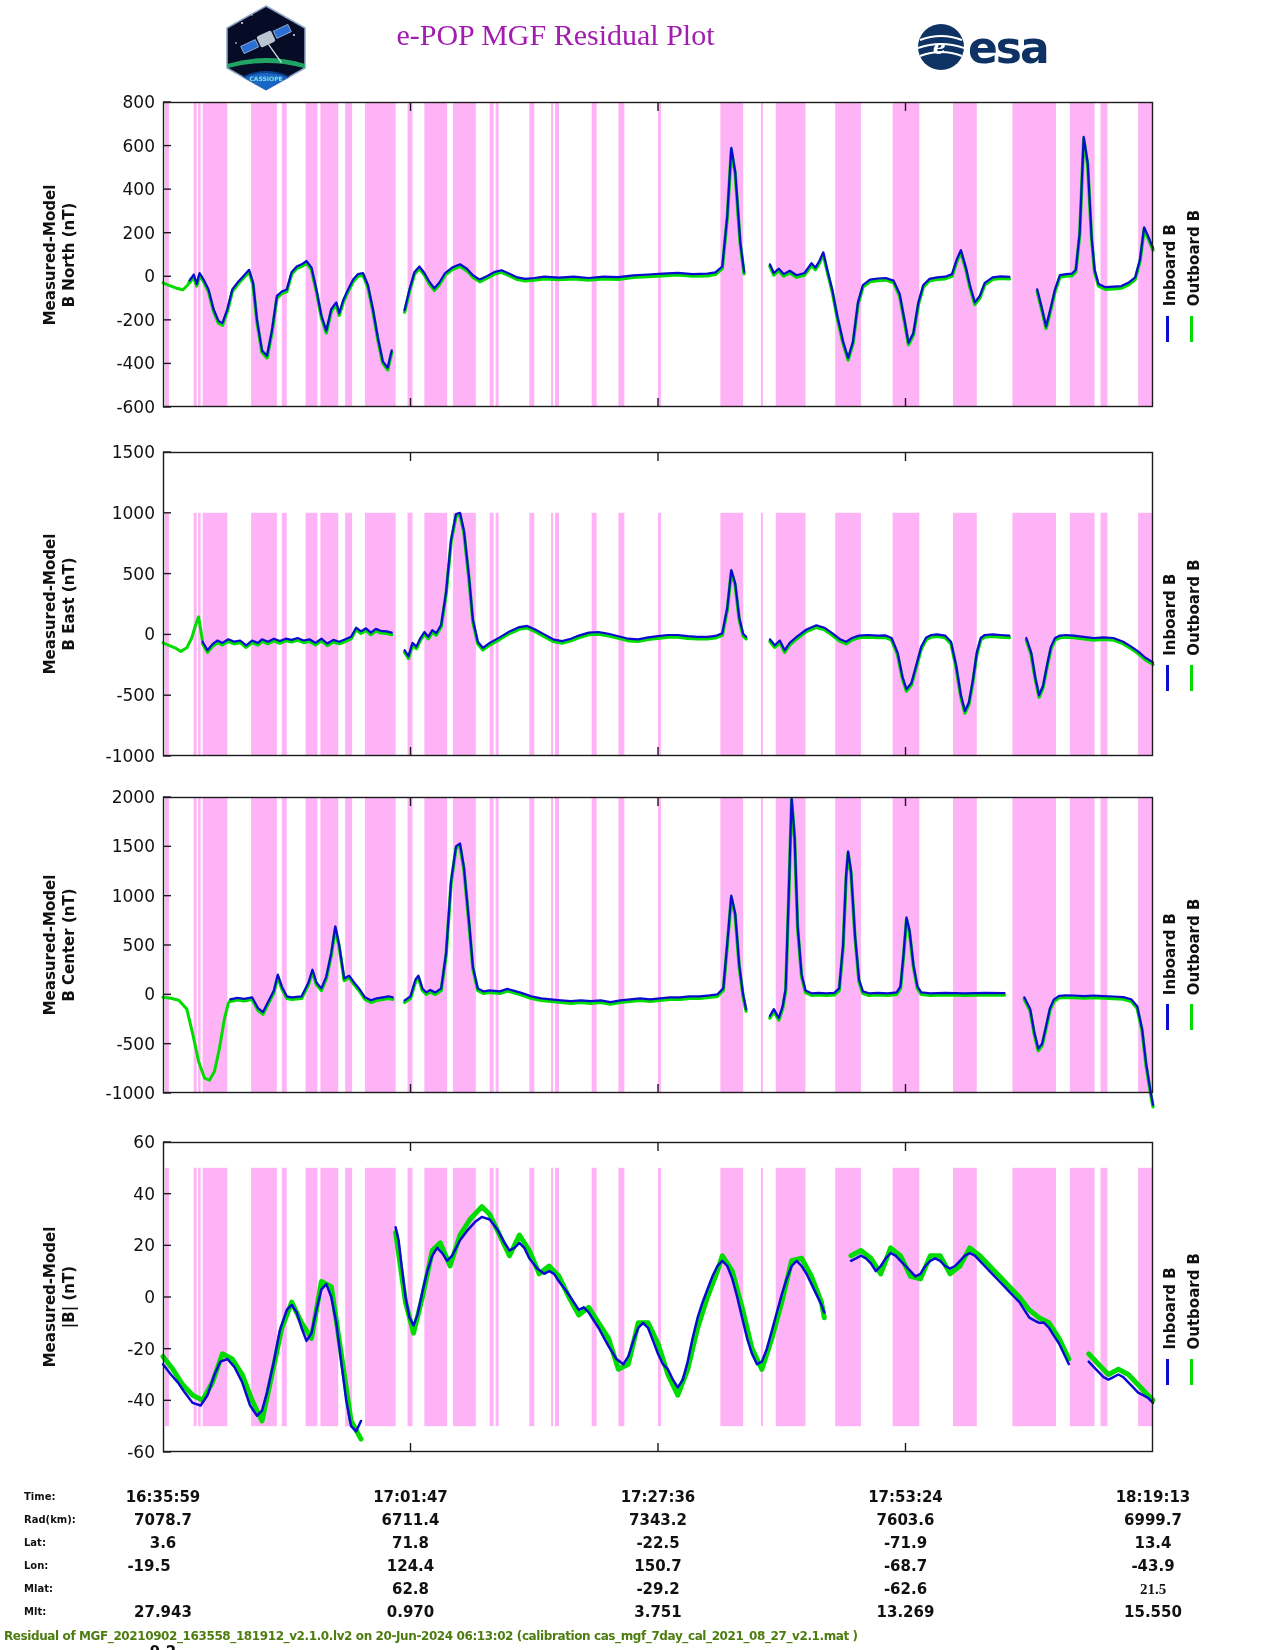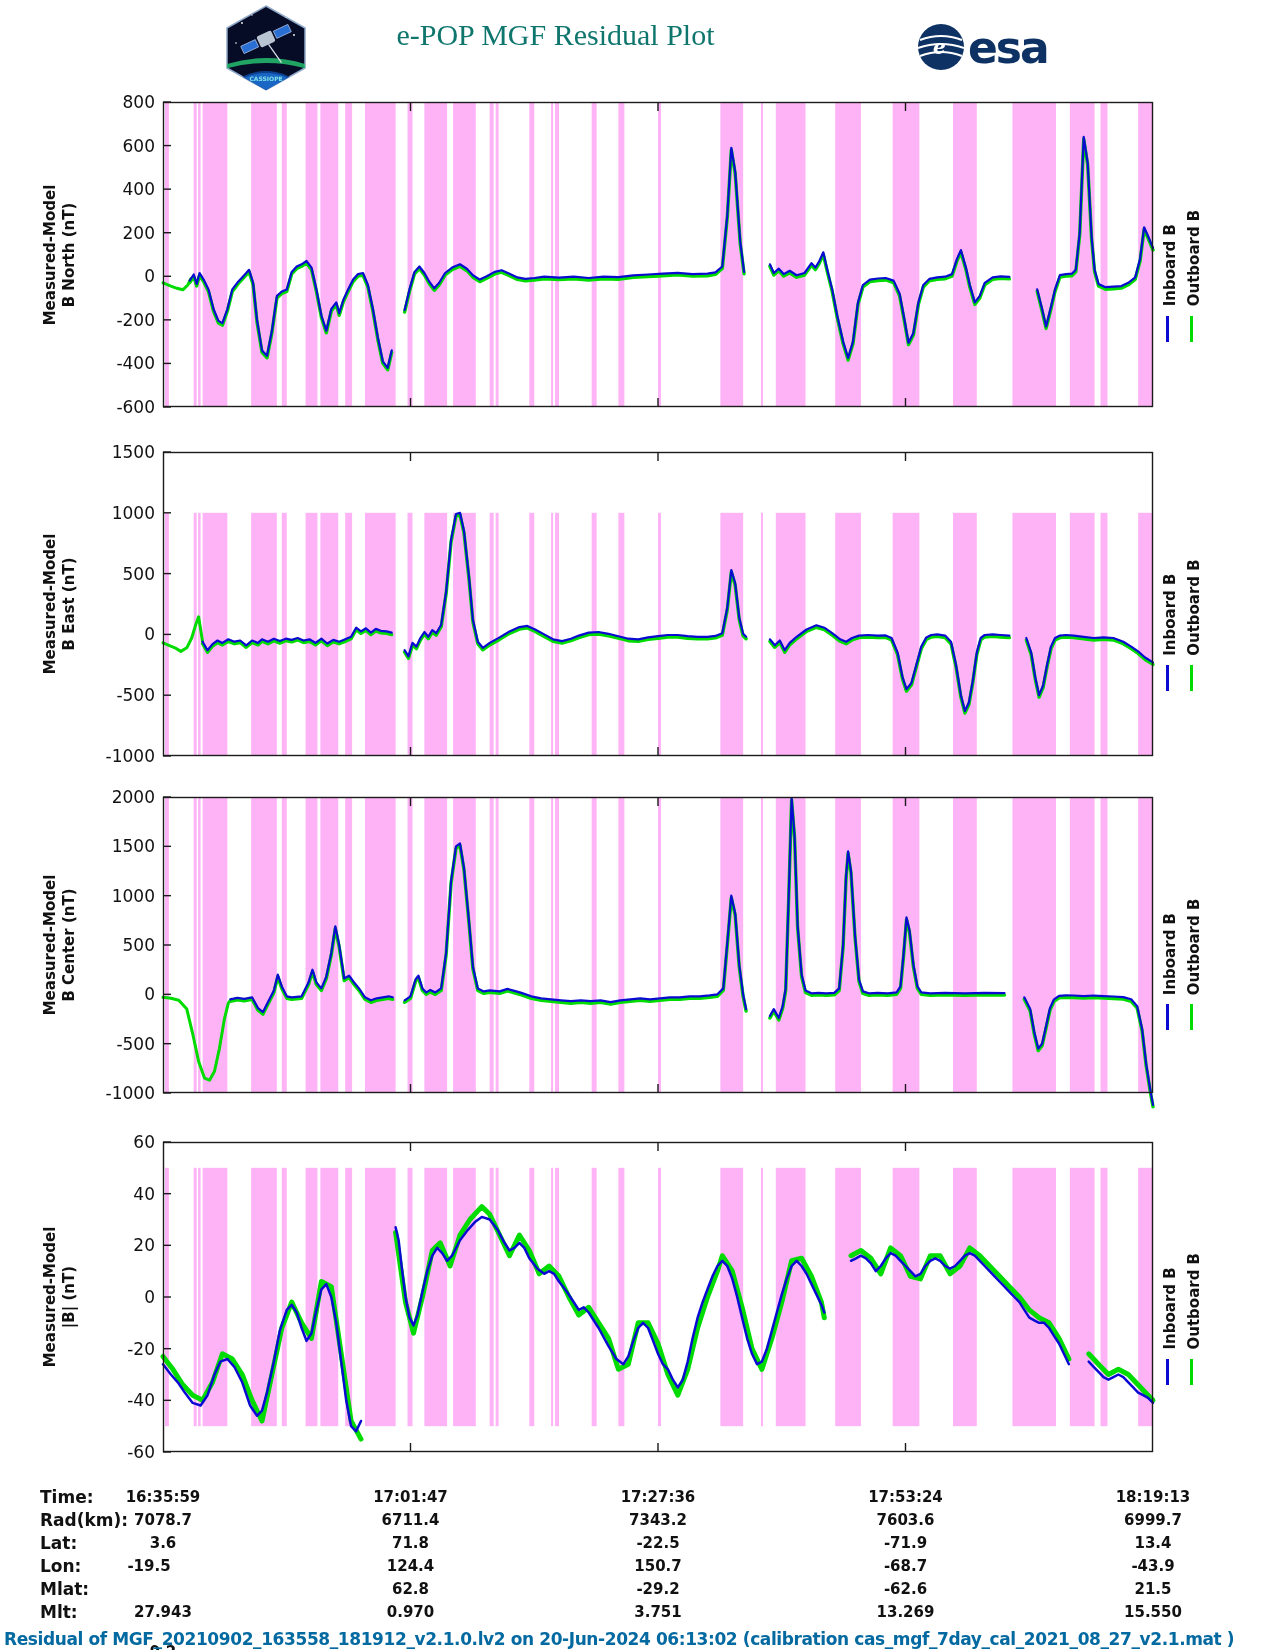--- a/index.html
+++ b/index.html
@@ -1,31 +1,31 @@
 <!DOCTYPE html>
 <html><head>
 <meta charset="utf-8">
 <style>
   html,body{margin:0;padding:0;background:#fff;}
   #root{position:relative;width:1275px;height:1650px;background:#ffffff;overflow:hidden;
         font-family:"DejaVu Sans","Liberation Sans",sans-serif;color:#111;}
   .title-line{position:absolute;left:0;width:1111px;text-align:center;
-        font-family:"Liberation Serif","DejaVu Serif",serif;color:#0f766e;}
+        font-family:"Liberation Serif","DejaVu Serif",serif;color:#a21caf;}
   #title1{top:18px;font-size:30px;}
   #title2{top:54px;font-size:28px;}
   .ylab{position:absolute;transform:translate(-50%,-50%) rotate(-90deg);
         font-weight:bold;font-size:15px;color:#111;text-align:center;line-height:19px;white-space:nowrap;}
   .ytick{position:absolute;width:95px;text-align:right;font-size:17px;color:#111;line-height:20px;}
   .legend-text{position:absolute;writing-mode:vertical-rl;transform:rotate(180deg);
         font-weight:bold;font-size:15px;color:#111;white-space:nowrap;}
   .legend-mark{position:absolute;width:3px;}
-  .tbl-label{position:absolute;left:40px;font-weight:bold;font-size:17px;line-height:20px;}
+  .tbl-label{position:absolute;left:24px;font-weight:bold;font-size:10px;line-height:20px;}
   .tbl-cell{position:absolute;width:140px;margin-left:-70px;text-align:center;font-weight:bold;font-size:15px;line-height:20px;}
-  #footer{position:absolute;left:4px;top:1629px;width:1271px;font-weight:bold;font-size:17px;
-        letter-spacing:-0.4px;white-space:nowrap;color:#0369a1;}
+  #footer{position:absolute;left:4px;top:1629px;width:1271px;font-weight:bold;font-size:12px;
+        letter-spacing:-0.4px;white-space:nowrap;color:#4d7c0f;}
   svg{position:absolute;overflow:visible;}
   #patch{position:absolute;left:222px;top:5px;}
   #esa{position:absolute;left:916px;top:20px;}
 </style>
 </head>
 <body>
 <div id="root">
 
 <div class="title-line" id="title1">e-POP MGF Residual Plot</div>
 
@@ -373,21 +373,21 @@
       <div class="tbl-cell" style="left: 149px; top: 1556px;">-19.5</div>
       <div class="tbl-cell" style="left: 410.5px; top: 1556px;">124.4</div>
       <div class="tbl-cell" style="left: 658px; top: 1556px;">150.7</div>
       <div class="tbl-cell" style="left: 905.5px; top: 1556px;">-68.7</div>
       <div class="tbl-cell" style="left: 1153px; top: 1556px;">-43.9</div>
       <div class="tbl-label" style="top: 1579px;">Mlat:</div>
       <div class="tbl-cell" style="left: 163px; top: 1642px;">9.2</div>
       <div class="tbl-cell" style="left: 410.5px; top: 1579px;">62.8</div>
       <div class="tbl-cell" style="left: 658px; top: 1579px;">-29.2</div>
       <div class="tbl-cell" style="left: 905.5px; top: 1579px;">-62.6</div>
-      <div class="tbl-cell" style="left: 1153px; top: 1579px;">21.5</div>
+      <div class="tbl-cell" style="left: 1153px; top: 1579px; font-family: Liberation Serif, serif;">21.5</div>
       <div class="tbl-label" style="top: 1602px;">Mlt:</div>
       <div class="tbl-cell" style="left: 163px; top: 1602px;">27.943</div>
       <div class="tbl-cell" style="left: 410.5px; top: 1602px;">0.970</div>
       <div class="tbl-cell" style="left: 658px; top: 1602px;">3.751</div>
       <div class="tbl-cell" style="left: 905.5px; top: 1602px;">13.269</div>
       <div class="tbl-cell" style="left: 1153px; top: 1602px;">15.550</div>
     </div>
 <div id="footer">Residual of MGF_20210902_163558_181912_v2.1.0.lv2 on 20-Jun-2024 06:13:02 (calibration cas_mgf_7day_cal_2021_08_27_v2.1.mat )</div>
 
 </div>

